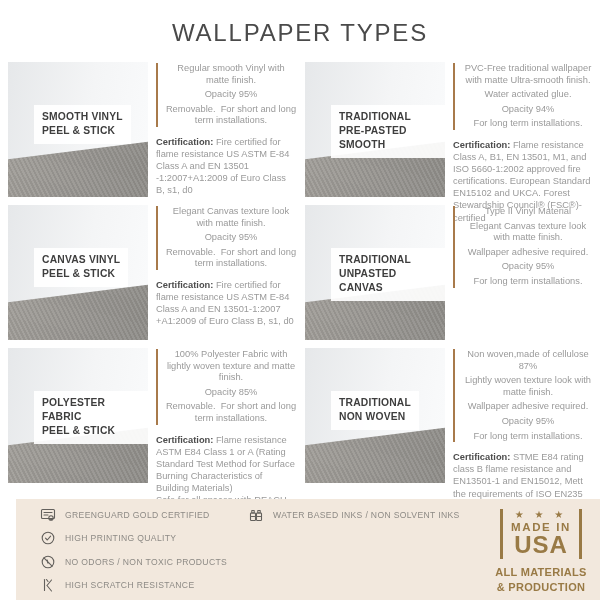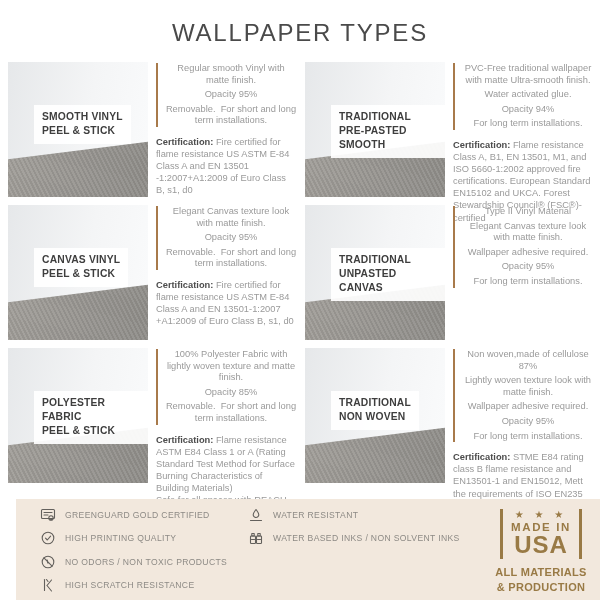--- a/index.html
+++ b/index.html
@@ -271,29 +271,20 @@
             </svg>
         </span>
         <span class="feat-label">HIGH SCRATCH RESISTANCE</span>
       </li>
     </ul>
 
     <ul class="feat-col mid">
       <li class="feat-row">
         <span class="feat-icon">
           <svg viewBox="0 0 16 16">
-              <path d="M8 2.5c1.6 2.3 2.8 3.5 2.8 5.2a2.8 2.8 0 1 1-5.6 0C5.2 6 6.4 4.8 8 2.5z"></path>
-              <path d="M2.5 13.5h11"></path>
-            </svg>
-        </span>
-        <span class="feat-label">WATER RESISTANT</span>
-      </li>
-      <li class="feat-row">
-        <span class="feat-icon">
-          <svg viewBox="0 0 16 16">
               <rect x="2.5" y="6" width="5" height="7.5" rx="0.8"></rect>
               <rect x="3.8" y="3.5" width="2.4" height="2.5"></rect>
               <rect x="8.5" y="6" width="5" height="7.5" rx="0.8"></rect>
               <rect x="9.8" y="3.5" width="2.4" height="2.5"></rect>
               <line x1="3.5" y1="9.5" x2="6.5" y2="9.5"></line>
               <line x1="9.5" y1="9.5" x2="12.5" y2="9.5"></line>
             </svg>
         </span>
         <span class="feat-label">WATER BASED INKS / NON SOLVENT INKS</span>
       </li>

